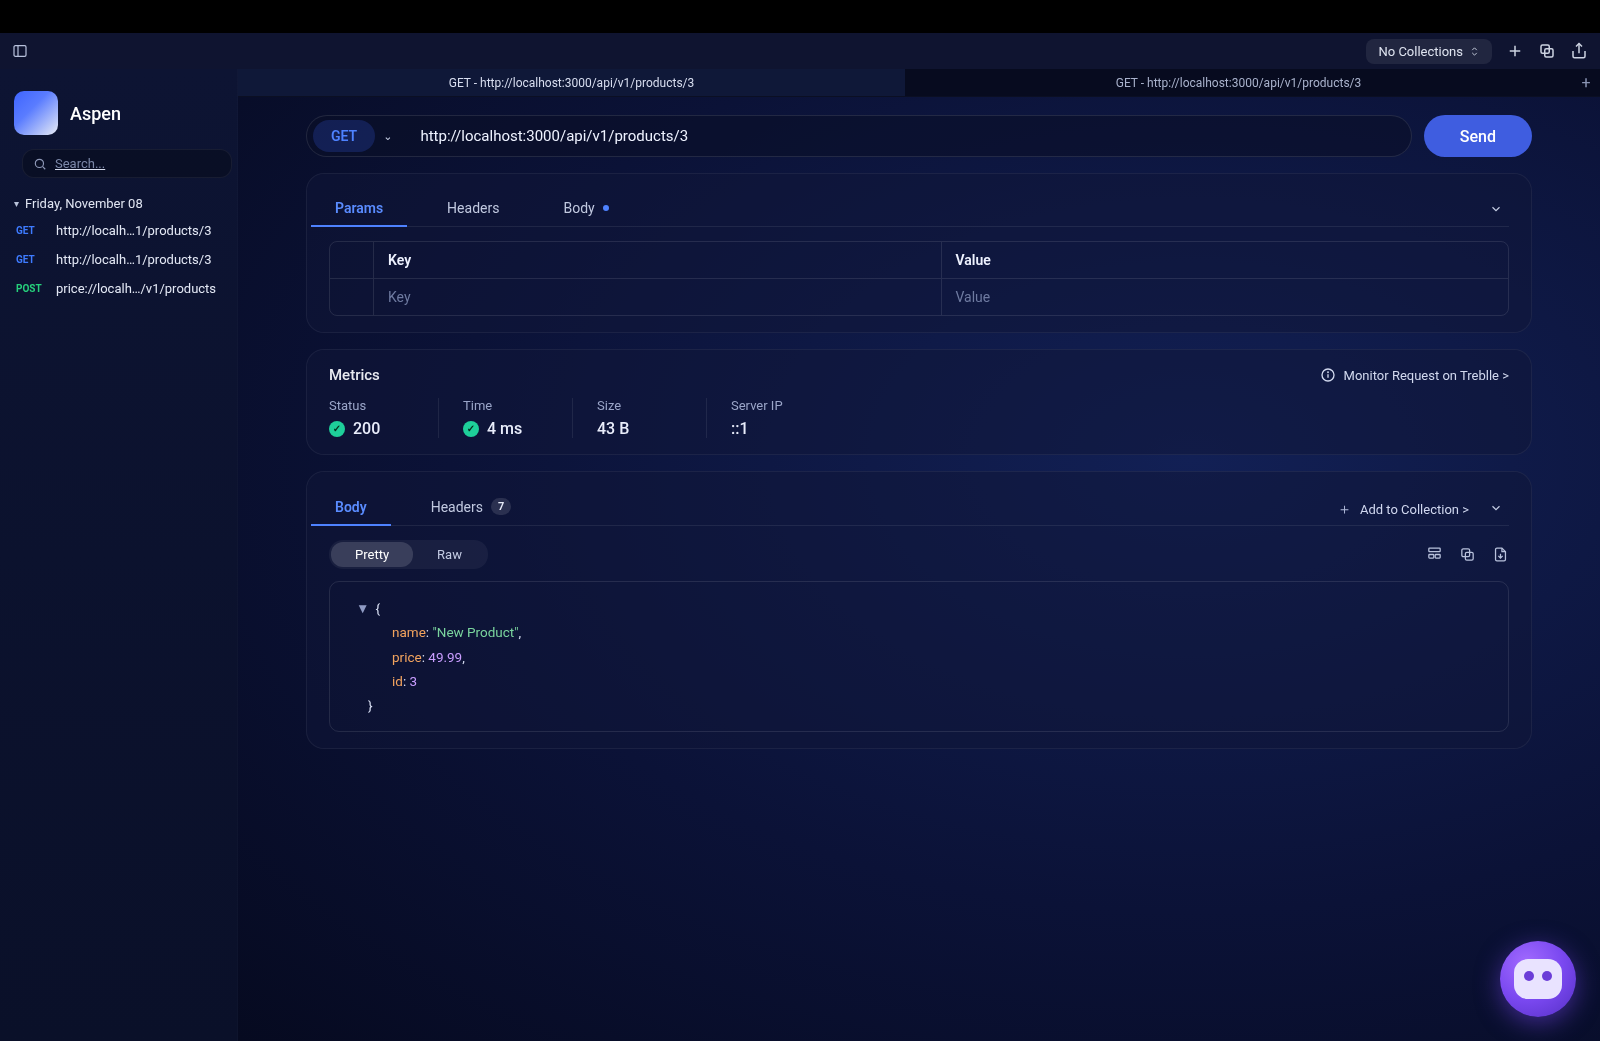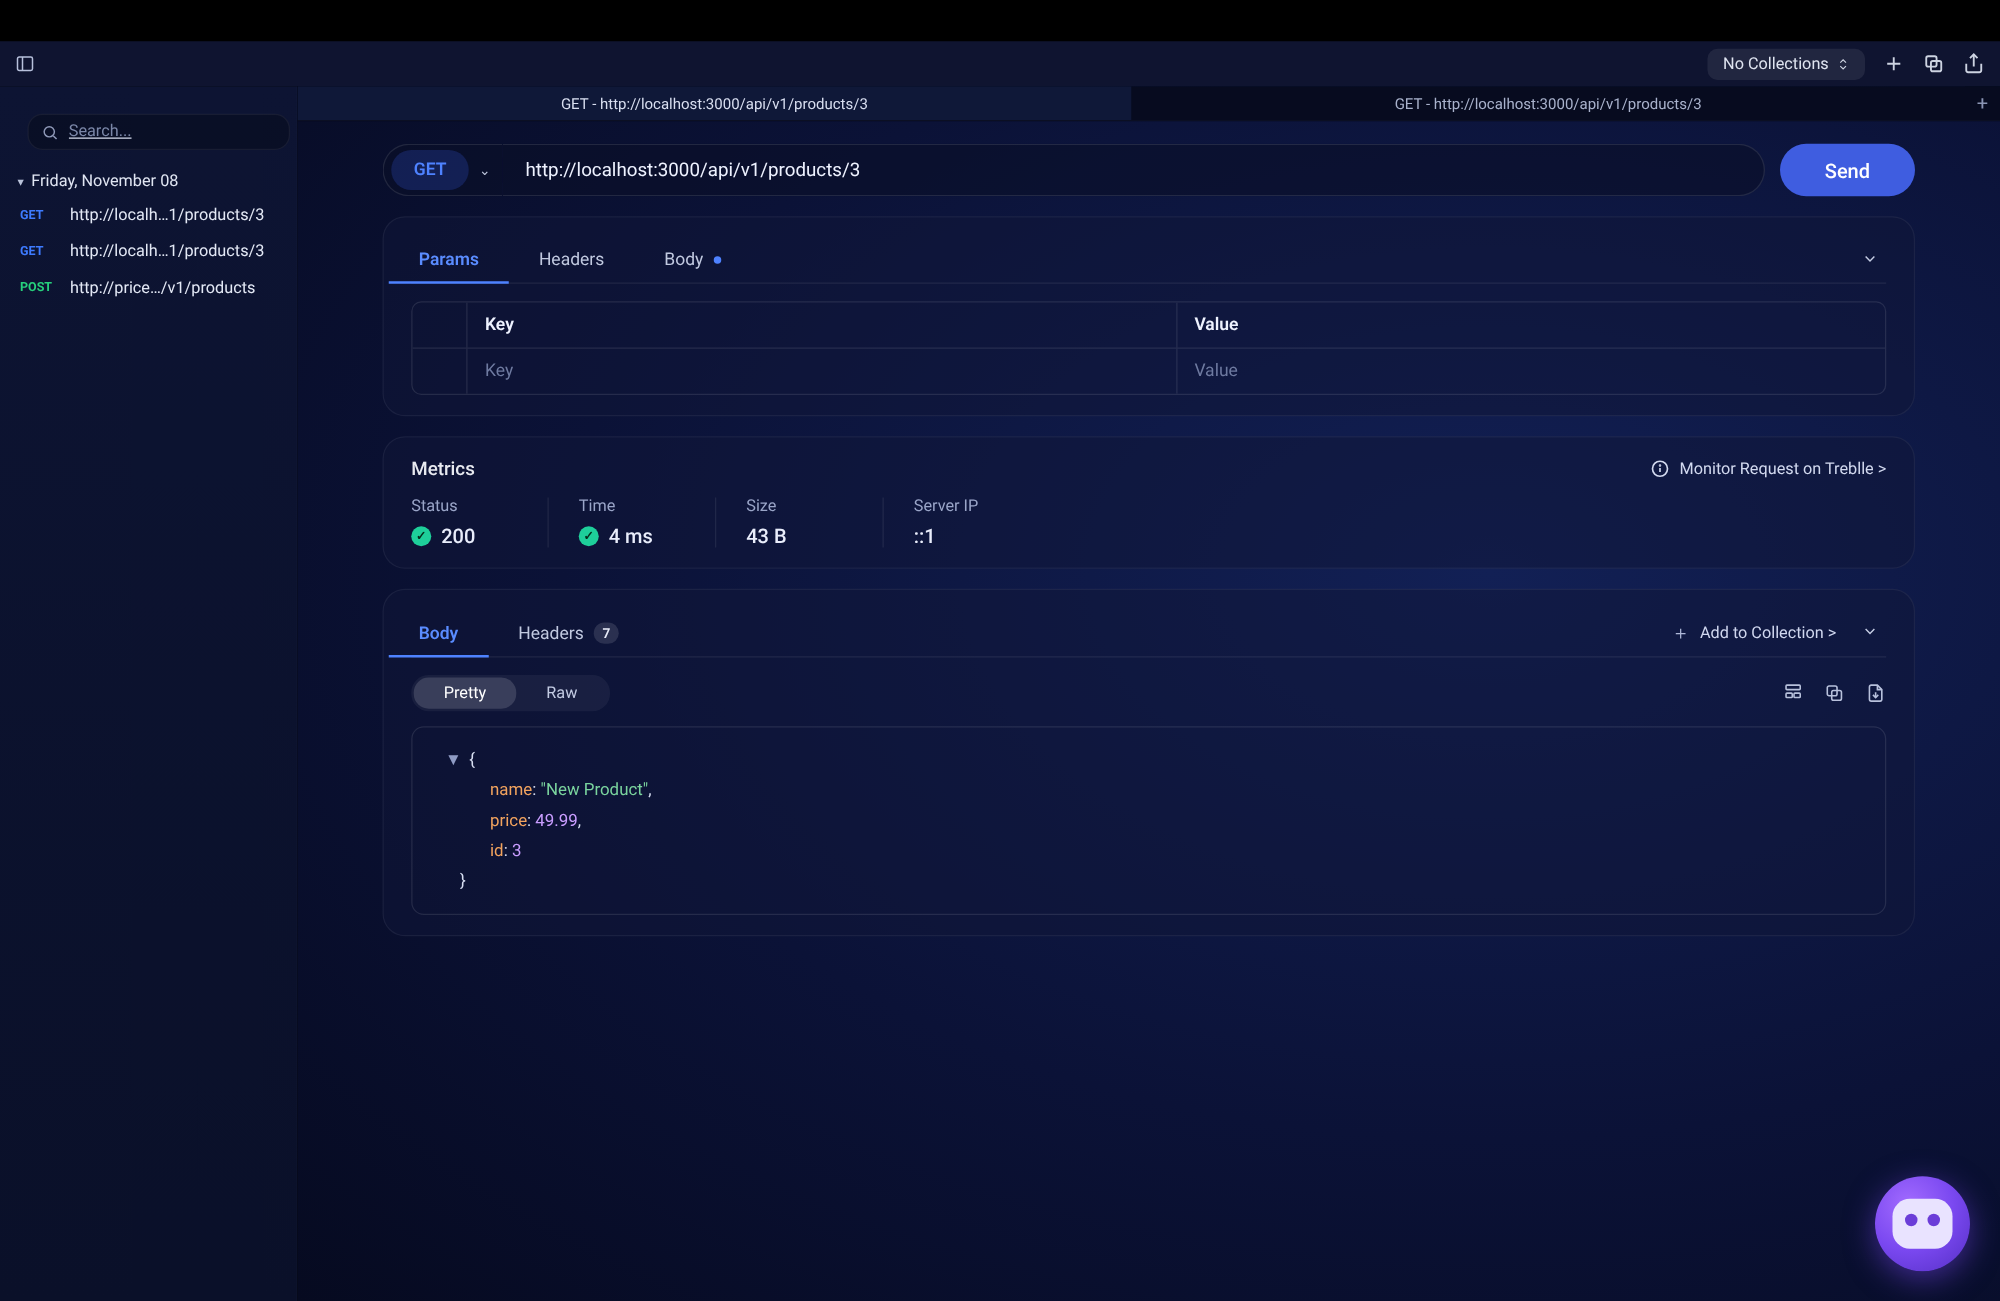--- a/index.html
+++ b/index.html
@@ -107,21 +107,21 @@
 .send-btn {
   background: #3f5de0; color: #fff; font-size: 16px; font-weight: 500;
   border: none; border-radius: 22px; padding: 0 36px; margin-left: 12px; cursor: pointer;
 }
 
 .card {
   background: rgba(15,22,55,0.5); border: 1px solid rgba(255,255,255,0.06);
   border-radius: 18px; padding: 16px 22px;
 }
 
-.req-tabs, .res-tabs { display: flex; align-items: center; gap: 36px; border-bottom: 1px solid rgba(255,255,255,0.08); position: relative; }
+.req-tabs, .res-tabs { display: flex; align-items: flex-end; gap: 52px; border-bottom: 1px solid rgba(255,255,255,0.08); position: relative; }
 .req-tab, .res-tab {
   padding: 10px 6px; font-size: 14px; color: #c1c9e0; cursor: pointer;
   position: relative; display:flex; align-items:center; gap:8px;
 }
 .req-tab.active, .res-tab.active { color: #5a8cff; font-weight: 600; }
 .req-tab.active::after, .res-tab.active::after {
   content: ''; position: absolute; left: -18px; right: -18px; bottom: -1px;
   height: 2px; background: #4e82ff;
 }
 .dot { width: 6px; height: 6px; border-radius: 50%; background: #4e82ff; }
@@ -232,20 +232,24 @@
     <svg class="tb-icon" viewBox="0 0 24 24" fill="none" stroke="currentColor" stroke-width="2">
         <path d="M4 12v7a2 2 0 002 2h12a2 2 0 002-2v-7"></path>
         <polyline points="16 6 12 2 8 6"></polyline>
         <line x1="12" y1="2" x2="12" y2="15"></line>
       </svg>
   </div>
 </div>
 
 <div class="layout">
   <aside class="sidebar">
+    <div class="brand">
+      <div class="brand-logo"></div>
+      <div class="brand-name">Aspen</div>
+    </div>
 
 
     <div class="search-row">
       <svg class="trash-icon" viewBox="0 0 24 24" fill="none" stroke="currentColor" stroke-width="1.8">
           <polyline points="3 6 5 6 21 6"></polyline>
           <path d="M19 6l-1 14a2 2 0 01-2 2H8a2 2 0 01-2-2L5 6"></path>
           <path d="M10 11v6M14 11v6"></path>
         </svg>
       <div class="search">
         <svg class="search-ic" viewBox="0 0 24 24" fill="none" stroke="currentColor" stroke-width="2">
@@ -265,21 +269,21 @@
         <div class="hist-item">
           <span class="method m-get">GET</span>
           <span class="hist-url">http://localh…1/products/3</span>
         </div>
         <div class="hist-item">
           <span class="method m-get">GET</span>
           <span class="hist-url">http://localh…1/products/3</span>
         </div>
         <div class="hist-item">
           <span class="method m-post">POST</span>
-          <span class="hist-url">http://price…/v1/products</span>
+          <span class="hist-url">price://localh…/v1/products</span>
         </div>
       </div>
     </div>
   </aside>
 
   <main class="main">
     <div class="tabs">
       <div class="tab active">
         <span>GET - http://localhost:3000/api/v1/products/3</span>
       </div>

